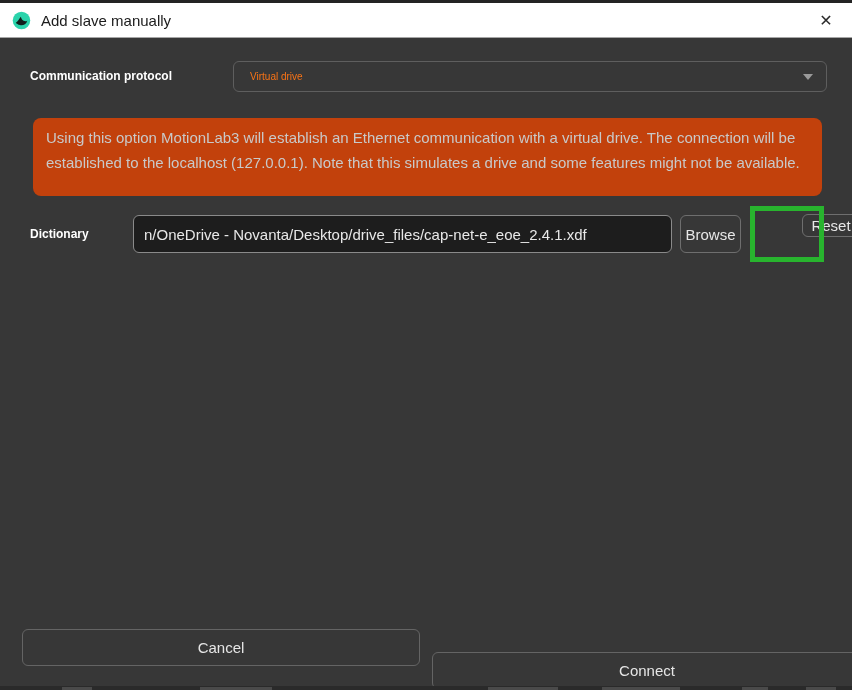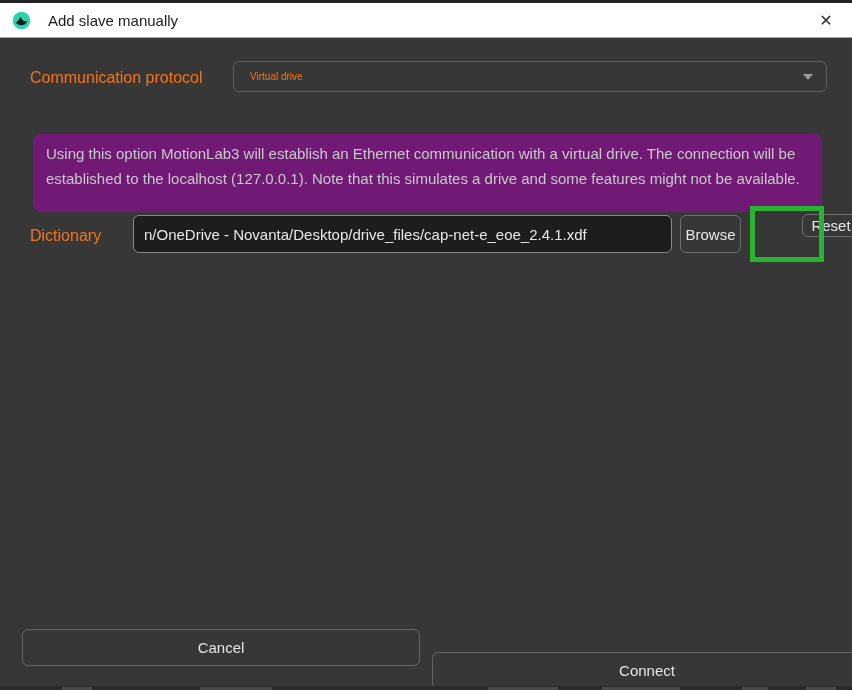--- a/index.html
+++ b/index.html
@@ -14,47 +14,47 @@
   .bottom-strip{position:absolute;left:0;top:686px;width:852px;height:4px;background:#2a2a2a;}
   .bottom-strip .seg{position:absolute;top:1px;height:3px;background:#4a4a4a;}
 
   
   .titlebar{
     position:absolute;left:0;top:3px;width:852px;height:35px;
     background:#ffffff;border-bottom:1px solid #a6a6a6;box-sizing:border-box;
     display:flex;align-items:center;
   }
   .app-icon{width:21px;height:21px;margin-left:11px;flex:0 0 auto;}
-  .title-text{margin-left:16px;font-size:15px;color:#1b1b1b;}
+  .title-text{margin-left:9px;font-size:15px;color:#1b1b1b;}
   .close-btn{
     position:absolute;right:6px;top:0;width:40px;height:34px;
     display:flex;align-items:center;justify-content:center;
     font-size:16px;color:#2b2b2b;cursor:default;font-weight:300;
   }
 
   
-  .field-label{position:absolute;font-size:16px;color:#f97316;}
+  .field-label{position:absolute;font-size:12px;color:#ffffff;font-weight:bold;}
 
   
   .dropdown{
     position:absolute;left:233px;top:61px;width:594px;height:31px;
     border:1px solid #5e5e5e;border-radius:6px;box-sizing:border-box;
     background:#373737;display:flex;align-items:center;
   }
   .dropdown-value{font-size:10px;color:#f97316;margin-left:16px;flex:1;}
   .dropdown-arrow{
     width:0;height:0;margin-right:13px;
     border-left:5px solid transparent;border-right:5px solid transparent;
     border-top:6px solid #9a9a9a;
   }
 
   
   .info-box{
-    position:absolute;left:33px;top:134px;width:789px;height:78px;
-    background:#701a75;border-radius:8px;box-sizing:border-box;
+    position:absolute;left:33px;top:118px;width:789px;height:78px;
+    background:#c2410c;border-radius:8px;box-sizing:border-box;
     padding:7px 13px;font-size:15px;line-height:25px;color:#c9c9c9;
   }
 
   
   .dict-input{
     position:absolute;left:133px;top:215px;width:539px;height:38px;
     background:#1d1d1d;border:1px solid #8a8a8a;border-radius:6px;
     box-sizing:border-box;padding:0 10px;font-size:15px;color:#e8e8e8;
     font-family:"Liberation Sans", sans-serif;outline:none;
   }

